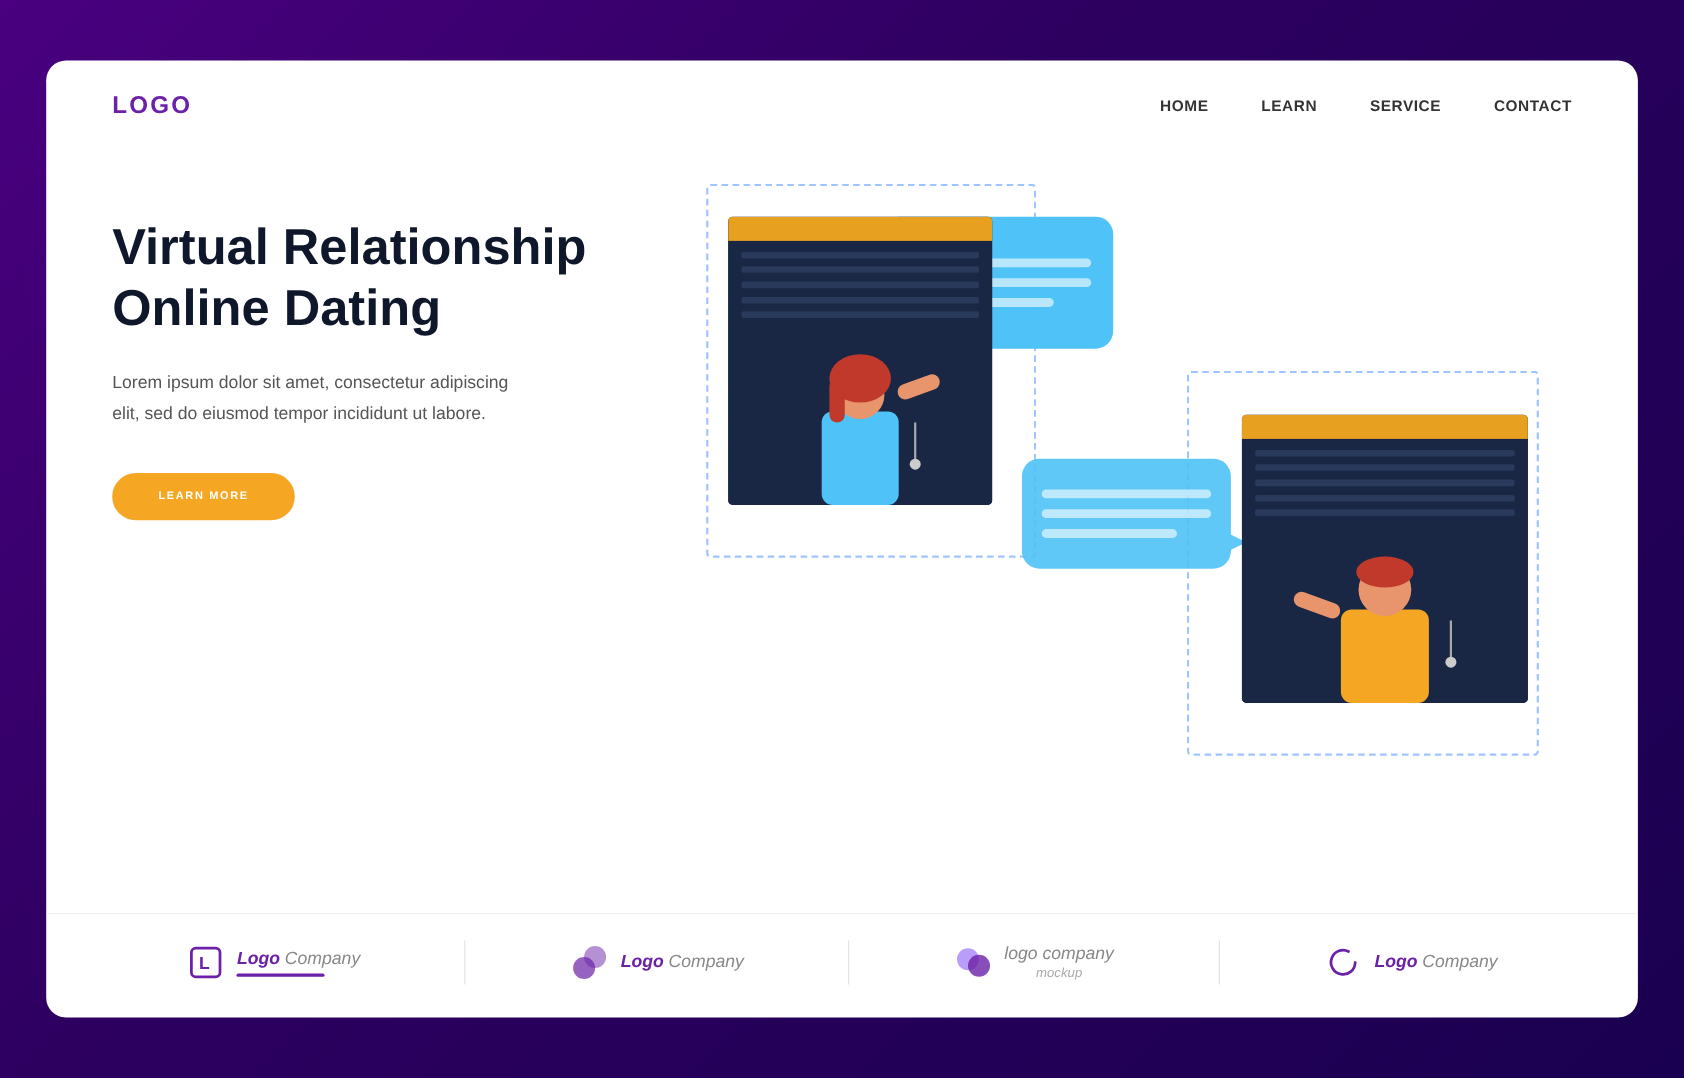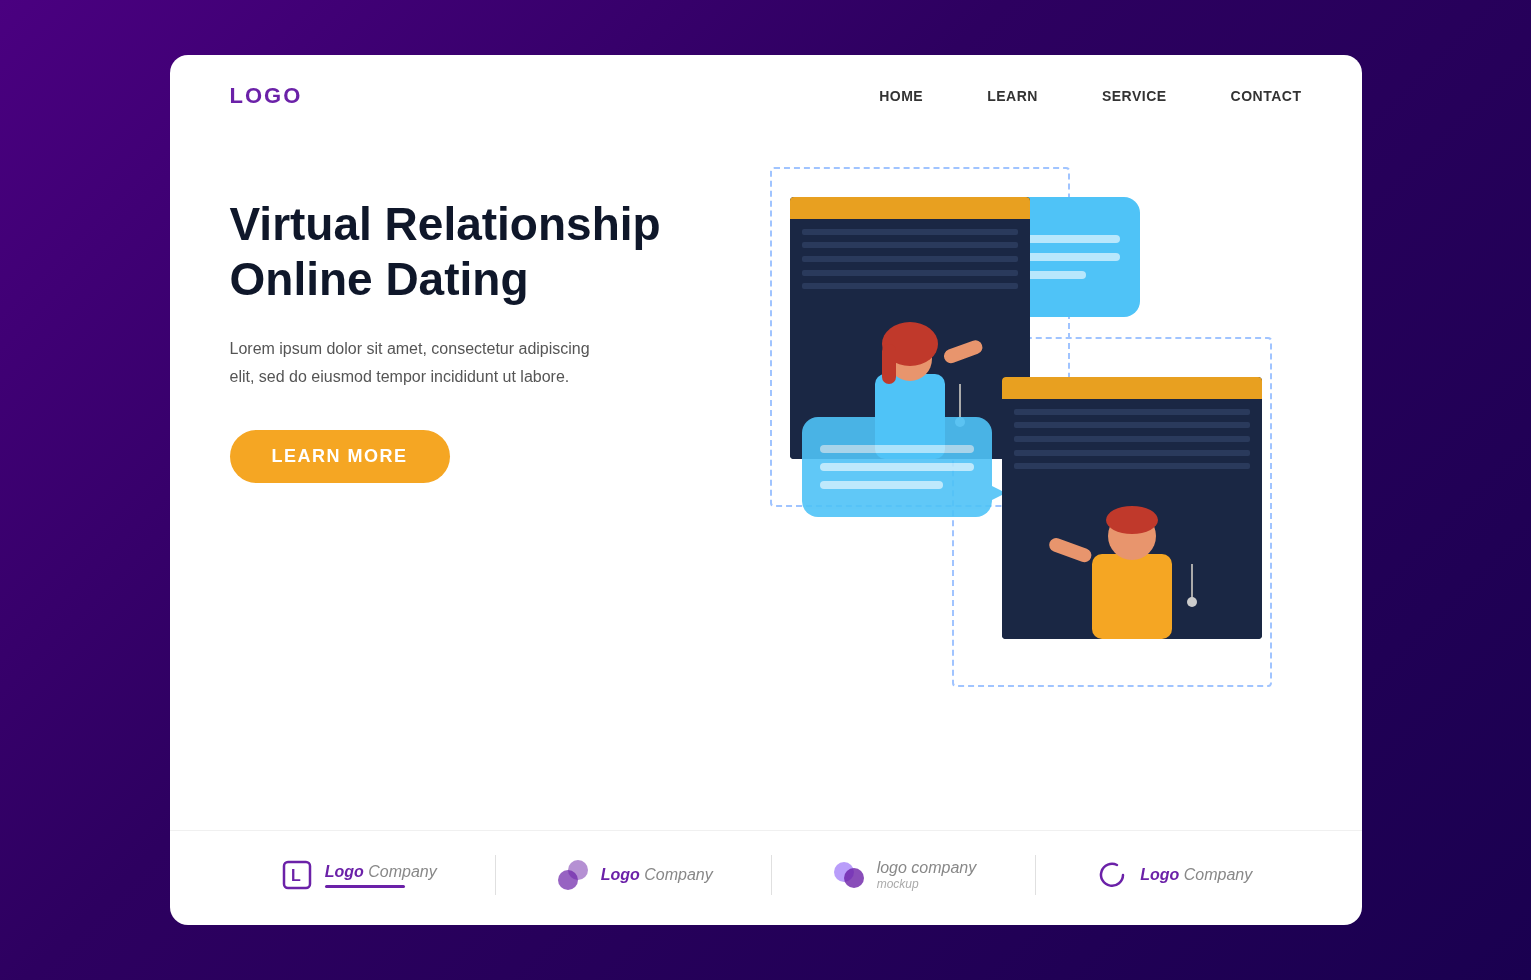--- a/index.html
+++ b/index.html
@@ -8,21 +8,21 @@
       width: 1531px;
       height: 980px;
       background: linear-gradient(135deg, #4a0080 0%, #2d0060 40%, #1a0050 100%);
       display: flex;
       align-items: center;
       justify-content: center;
       font-family: 'Segoe UI', Arial, sans-serif;
     }
 
     .page-card {
-      width: 1192px;
+      width: 1447px;
       height: 870px;
       background: #ffffff;
       border-radius: 18px;
       overflow: hidden;
       display: flex;
       flex-direction: column;
       position: relative;
     }
 
     
@@ -37,21 +37,21 @@
 
     .logo-text {
       font-size: 22px;
       font-weight: 900;
       color: #6b21a8;
       letter-spacing: 2px;
     }
 
     .nav {
       display: flex;
-      gap: 64px;
+      gap: 48px;
       align-items: center;
     }
 
     .nav-item {
       font-size: 14px;
       font-weight: 600;
       color: #333;
       cursor: pointer;
       letter-spacing: 0.5px;
     }
@@ -86,21 +86,21 @@
       margin-bottom: 40px;
       max-width: 380px;
     }
 
     .learn-more-btn {
       background: #f5a623;
       color: white;
       border: none;
       border-radius: 30px;
       padding: 16px 42px;
-      font-size: 18px;
+      font-size: 10px;
       font-weight: 700;
       letter-spacing: 1.5px;
       cursor: pointer;
       text-transform: uppercase;
     }
 
     
     .right-section {
       flex: 1;
       position: relative;
@@ -284,20 +284,21 @@
     }
 
     .footer-logo-name strong {
       color: #6b21a8;
       font-weight: 700;
     }
 
     .footer-logo-sub {
       font-size: 12px;
       color: #aaa;
+      text-align: center;
     }
 
     .footer-divider {
       width: 1px;
       height: 40px;
       background: #e0e0e0;
     }
 
     .logo-underline {
       width: 80px;

